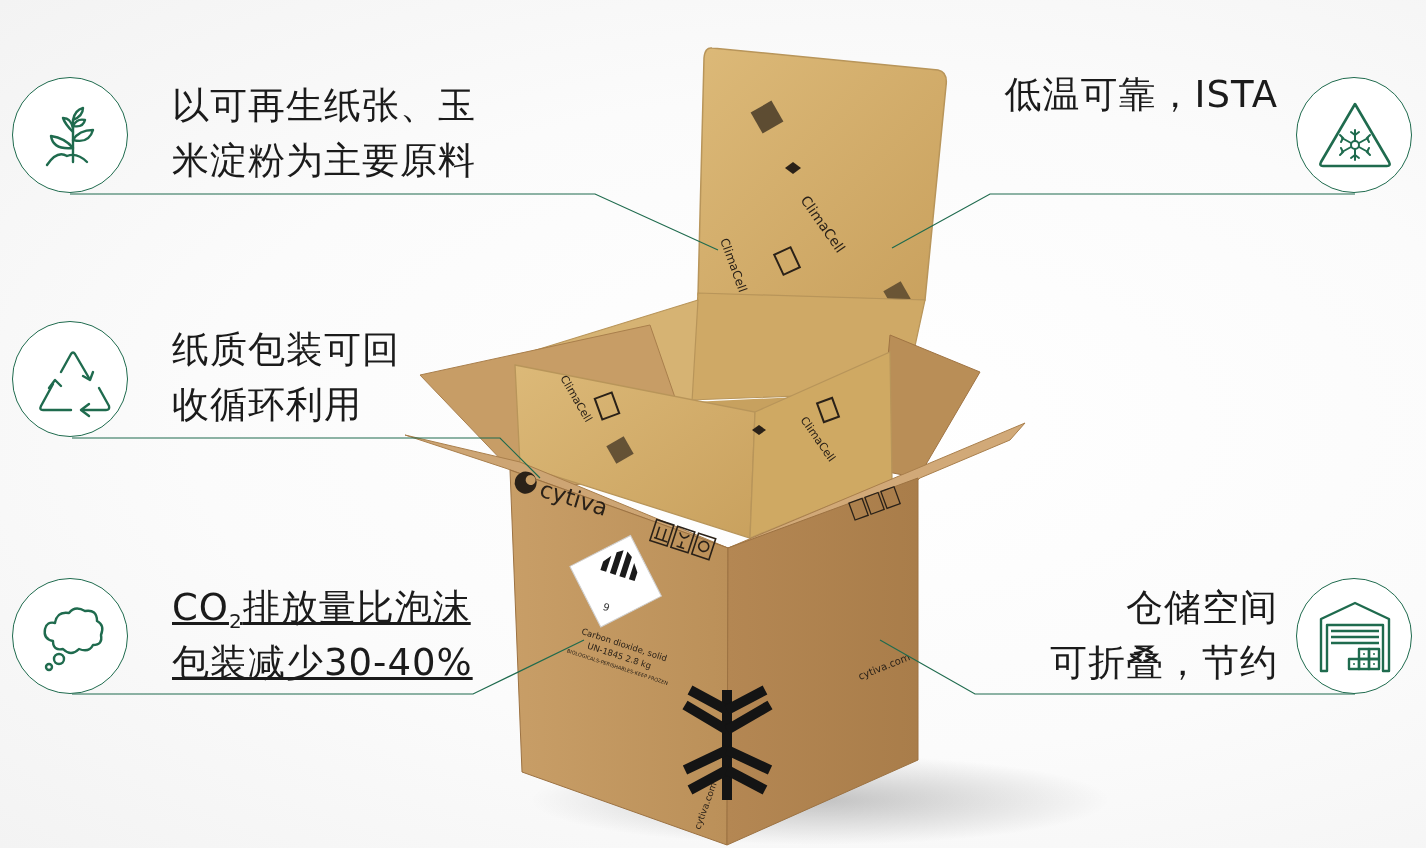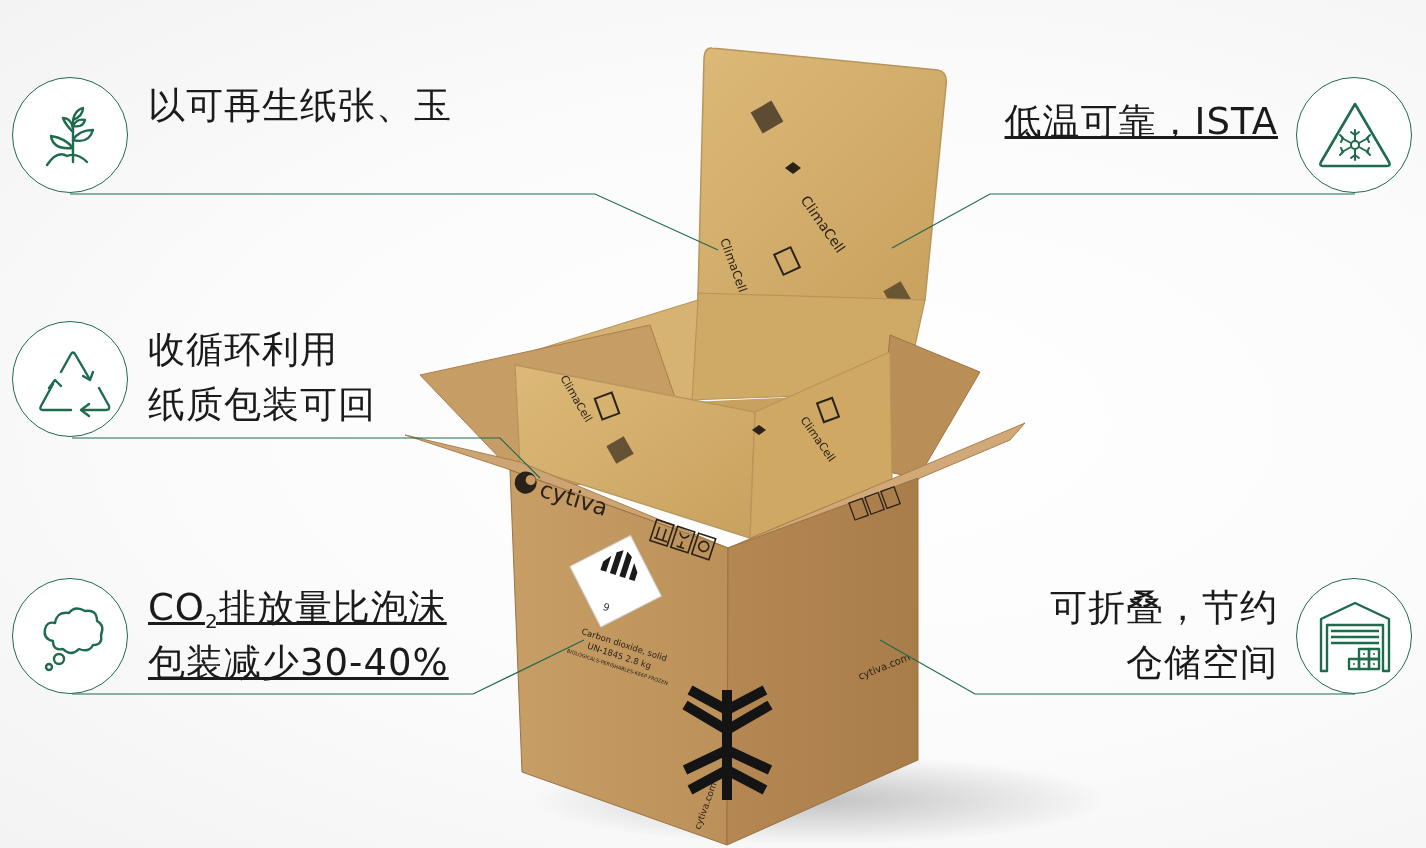--- a/index.html
+++ b/index.html
@@ -8,21 +8,21 @@
     background: radial-gradient(ellipse at 60% 50%, #ffffff 0%, #fbfbfb 55%, #f3f3f3 100%);
     font-family: "DejaVu Sans", "Liberation Sans", sans-serif;
   }
   .stage { position: absolute; left: 0; top: 0; width: 1426px; height: 848px; }
   svg.art { position: absolute; left: 0; top: 0; }
   .callout-text {
     position: absolute; font-size: 37px; line-height: 55px; color: #1b1b1b;
     letter-spacing: 1px; white-space: nowrap;
   }
   .callout-text.right { text-align: right; }
-  .callout-text .line { display: block; }
+  .callout-text .line { display: block; margin-left: 24px; }
   .callout-text sub { font-size: 20px; vertical-align: -8px; line-height: 0; }
   .icon-circle {
     position: absolute; width: 116px; height: 116px; border-radius: 50%;
     border: 1.4px solid #1f6b4e; background: #ffffff; box-sizing: border-box;
   }
   .icon-circle svg { position: absolute; left: 0; top: 0; }
 </style>
 </head>
 <body>
 
@@ -154,37 +154,38 @@
         <path d="M60 70 Q52 60 38 58 Q40 72 60 70 Z"></path>
         <path d="M60 62 Q66 52 80 52 Q76 66 60 62 Z"></path>
         <path d="M60 54 Q52 46 50 40 Q58 40 60 50"></path>
         <path d="M60 48 Q64 40 72 42 Q70 50 60 48"></path>
         <path d="M60 42 Q62 32 70 30 Q70 38 60 42"></path>
       </g>
     </svg>
   </div>
   <div class="callout-text" style="left:148px; top:78px;">
     <span class="line">以可再生纸张、玉</span>
+    <span class="line">米淀粉为主要原料</span>
   </div>
 
   <div class="icon-circle" style="left:12px; top:321px;">
     <svg width="116" height="116" viewBox="0 0 116 116">
       <g fill="none" stroke="#1f6b4e" stroke-width="2.4" stroke-linejoin="round" stroke-linecap="round">
         <path d="M48 50 L58 32 Q60 29 62 32 L76 56"></path>
         <path d="M70 54 L77 58 L80 50"></path>
         <path d="M86 66 L96 84 Q97 88 93 88 L70 88"></path>
         <path d="M76 82 L68 88 L76 94"></path>
         <path d="M58 88 L30 88 Q26 88 28 84 L40 62"></path>
         <path d="M36 66 L42 58 L48 64"></path>
       </g>
     </svg>
   </div>
   <div class="callout-text" style="left:148px; top:322px;">
+    <span class="line">纸质包装可回</span>
     <span class="line">收循环利用</span>
-    <span class="line">纸质包装可回</span>
   </div>
 
   <div class="icon-circle" style="left:12px; top:578px;">
     <svg width="116" height="116" viewBox="0 0 116 116">
       <g fill="none" stroke="#1f6b4e" stroke-width="2.4" stroke-linejoin="round">
         <path d="M40 62 Q30 60 32 50 Q34 42 42 44 Q44 32 56 34 Q62 26 72 32 Q84 30 84 42 Q92 46 88 56 Q90 66 80 66 Q76 74 66 70 Q58 78 50 70 Q40 72 40 62 Z"></path>
         <circle cx="46" cy="80" r="5"></circle>
         <circle cx="36" cy="88" r="3"></circle>
       </g>
     </svg>
@@ -203,21 +204,21 @@
         <circle cx="58" cy="67" r="4"></circle>
         <path d="M58 52 V63 M58 71 V82"></path>
         <path d="M45 60 L54 65 M62 69 L71 74"></path>
         <path d="M45 74 L54 69 M62 65 L71 60"></path>
         <path d="M54 54 L58 57 L62 54 M54 80 L58 77 L62 80"></path>
         <path d="M44 64 L46 60 L43 57 M72 64 L70 60 L73 57"></path>
         <path d="M44 70 L46 74 L43 77 M72 70 L70 74 L73 77"></path>
       </g>
     </svg>
   </div>
-  <div class="callout-text right" style="right:148px; top:94px;text-decoration:underline;">
+  <div class="callout-text right" style="right:148px; top:67px;">
     <span class="line">低温可靠，ISTA</span>
   </div>
 
   <div class="icon-circle" style="left:1296px; top:578px;">
     <svg width="116" height="116" viewBox="0 0 116 116">
       <g fill="none" stroke="#1f6b4e" stroke-width="2.4" stroke-linejoin="round">
         <path d="M24 92 V40 L58 24 L92 40 V92 H86 V46 H30 V92 Z"></path>
         <path d="M34 52 H82 M34 58 H82 M34 64 H82"></path>
         <rect x="62" y="70" width="10" height="10"></rect>
         <rect x="72" y="70" width="10" height="10"></rect>
@@ -228,17 +229,17 @@
       <g fill="#1f6b4e">
         <circle cx="67" cy="75" r="1"></circle>
           <circle cx="77" cy="75" r="1"></circle>
         <circle cx="57" cy="85" r="1"></circle>
           <circle cx="67" cy="85" r="1"></circle>
           <circle cx="77" cy="85" r="1"></circle>
       </g>
     </svg>
   </div>
   <div class="callout-text right" style="right:148px; top:580px;">
+    <span class="line">仓储空间</span>
     <span class="line">可折叠，节约</span>
-    <span class="line">仓储空间</span>
   </div>
 
 </div>
 
 </body></html>

